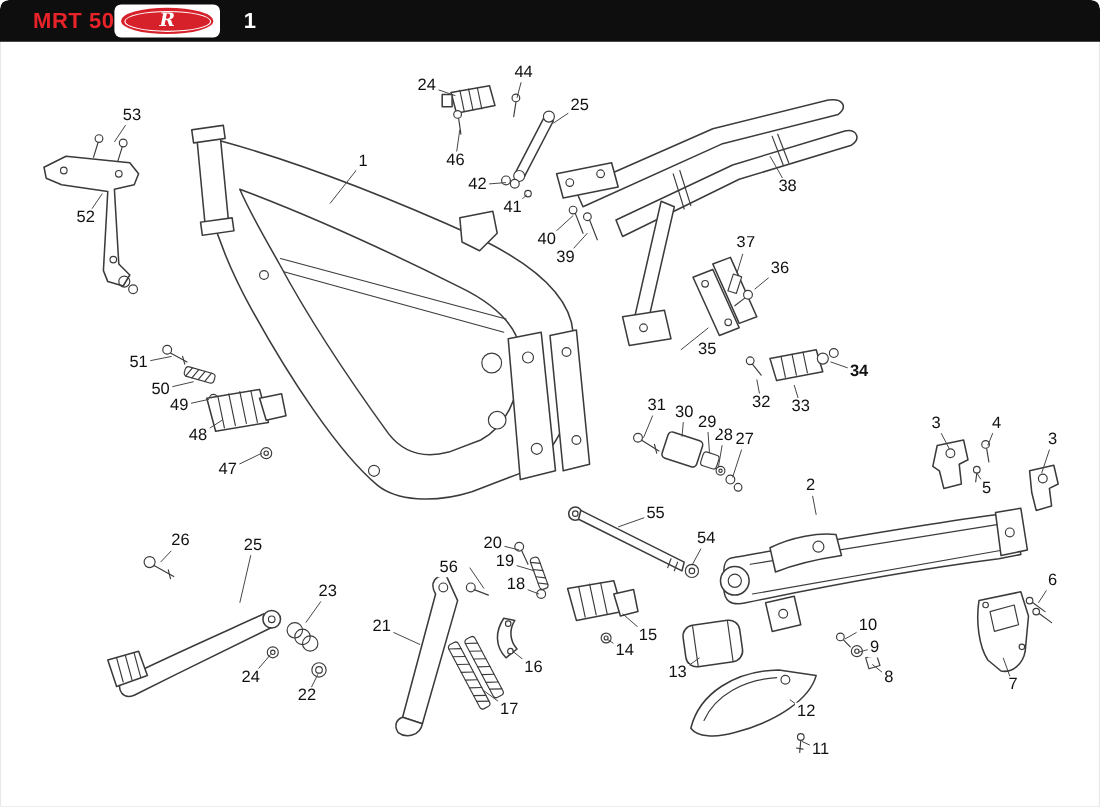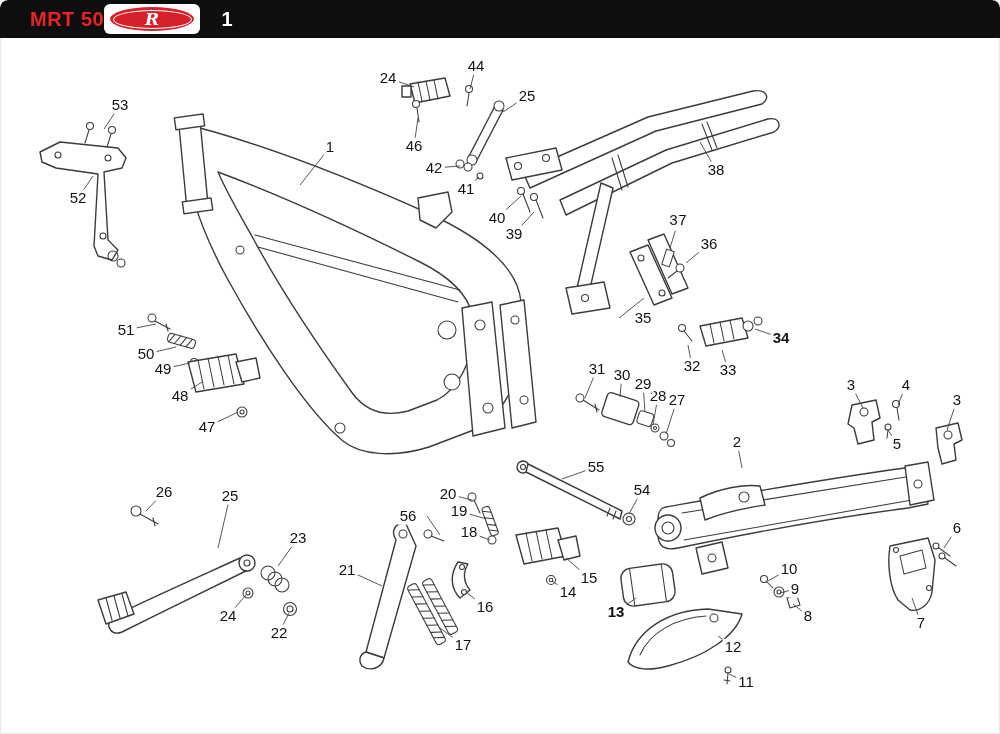--- a/index.html
+++ b/index.html
@@ -457,21 +457,21 @@
         <div class="callout" style="left: 957px; top: 400px;">3</div>
         <div class="callout" style="left: 906px; top: 385px;">4</div>
         <div class="callout" style="left: 897px; top: 444px;">5</div>
         <div class="callout" style="left: 957px; top: 528px;">6</div>
         <div class="callout" style="left: 921px; top: 623px;">7</div>
         <div class="callout" style="left: 808px; top: 616px;">8</div>
         <div class="callout" style="left: 795px; top: 589px;">9</div>
         <div class="callout" style="left: 789px; top: 569px;">10</div>
         <div class="callout" style="left: 746px; top: 682px;">11</div>
         <div class="callout" style="left: 733px; top: 647px;">12</div>
-        <div class="callout" style="left: 616px; top: 612px; font-weight: bold;">13</div>
+        <div class="callout" style="left: 616px; top: 612px;">13</div>
         <div class="callout" style="left: 568px; top: 592px;">14</div>
         <div class="callout" style="left: 589px; top: 578px;">15</div>
         <div class="callout" style="left: 485px; top: 607px;">16</div>
         <div class="callout" style="left: 463px; top: 645px;">17</div>
         <div class="callout" style="left: 469px; top: 532px;">18</div>
         <div class="callout" style="left: 459px; top: 511px;">19</div>
         <div class="callout" style="left: 448px; top: 494px;">20</div>
         <div class="callout" style="left: 347px; top: 570px;">21</div>
         <div class="callout" style="left: 279px; top: 633px;">22</div>
         <div class="callout" style="left: 298px; top: 538px;">23</div>

